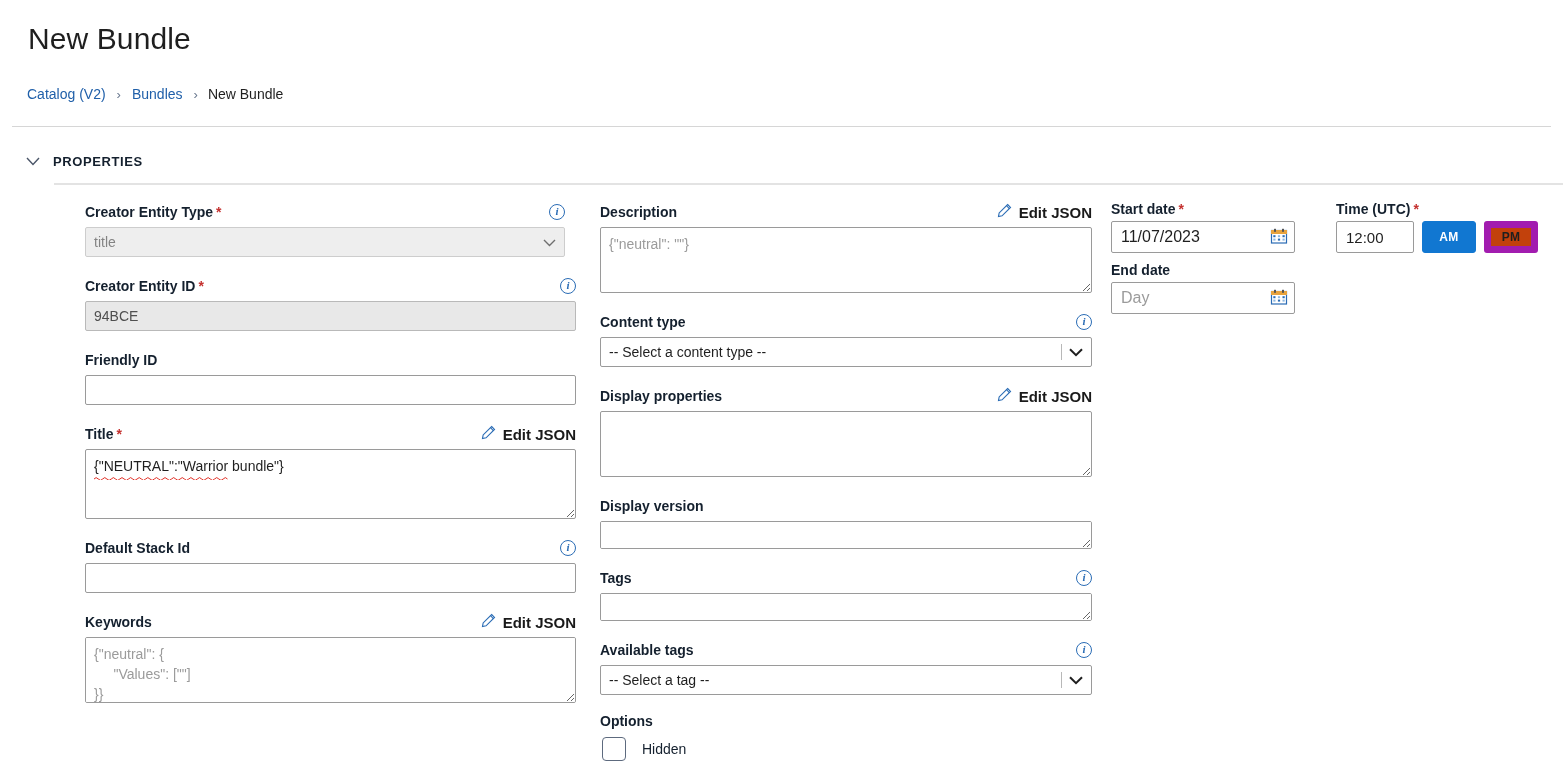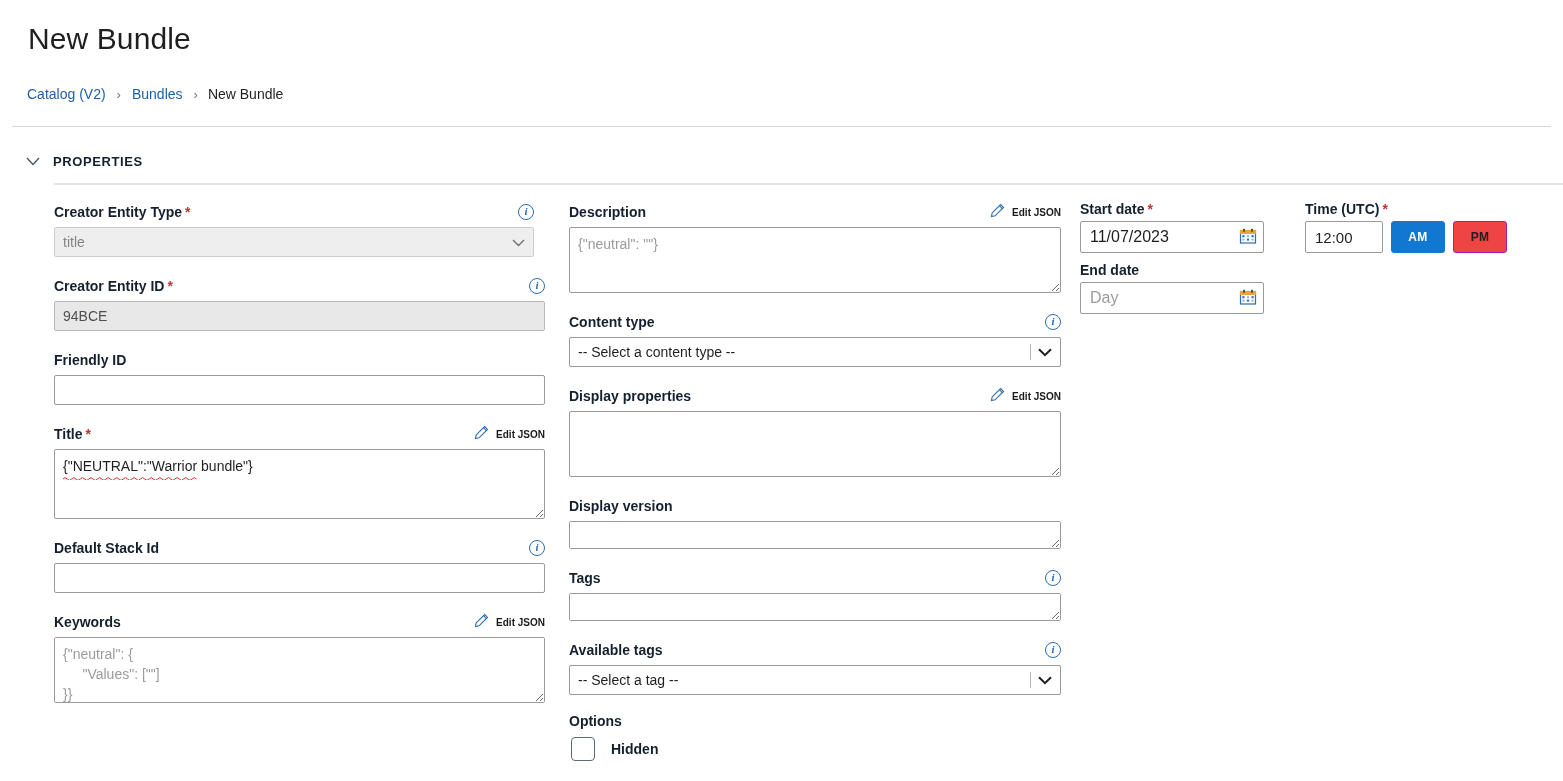--- a/index.html
+++ b/index.html
@@ -81,20 +81,21 @@
   .section-rule {
     margin-left: 54px;
     border-top: 2px solid #e3e3e3;
   }
 
   
   .columns {
     display: flex;
     align-items: flex-start;
     padding-top: 16px;
+    padding-left: 31px;
   }
   .col-left  { width: 560px; padding-left: 54px; }
   .col-mid   { width: 510px; padding-left: 9px; }
   .col-right { flex: 1;      padding-left: 10px; display: flex; }
 
   .field { margin-bottom: 18px; }
   .field-label-row {
     display: flex;
     align-items: center;
     justify-content: space-between;
@@ -127,21 +128,21 @@
 
   
   .edit-json {
     display: inline-flex;
     align-items: center;
     gap: 7px;
     cursor: pointer;
     white-space: nowrap;
   }
   .edit-json-label {
-    font-size: 10px;
+    font-size: 15px;
     font-weight: 700;
     color: #1a1a1a;
   }
 
   
   .txt, .area, .sel {
     width: 100%;
     font-family: "Liberation Sans", sans-serif;
     font-size: 14px;
     color: #1f1f1f;
@@ -250,38 +251,38 @@
   .ampm {
     width: 54px; height: 32px;
     border-radius: 3px;
     font-family: "Liberation Sans", sans-serif;
     font-size: 12px;
     font-weight: 700;
     cursor: pointer;
     letter-spacing: .3px;
   }
   .ampm.on  { background: #1177d1; color: #ffffff; border: 1px solid #1177d1; }
-  .ampm.off { background: #ef4444; color: #1f1f1f; border: 1px solid #a21caf; }
+  .ampm.off { background: #c2410c; color: #1f1f1f; border: 7px solid #a21caf; }
 
   
   .opt-label {
     font-size: 14px; font-weight: 700; color: #14202e;
     margin-bottom: 8px;
   }
   .check-row { display: flex; align-items: center; padding-left: 2px; }
   .check-box {
     width: 24px; height: 24px;
     border: 1.5px solid #5d6a7e;
     border-radius: 4px;
     background: #fff;
     cursor: pointer;
     flex: 0 0 24px;
   }
   .check-label {
-    font-size: 14px; font-weight: 700; color: #14202e;
+    font-size: 14px; font-weight: 400; color: #14202e;
     margin-left: 16px;
   }
 </style>
 </head>
 <body>
 
 <div class="page-header">
   <h1 class="page-title">New Bundle</h1>
 
   <div class="breadcrumb">

